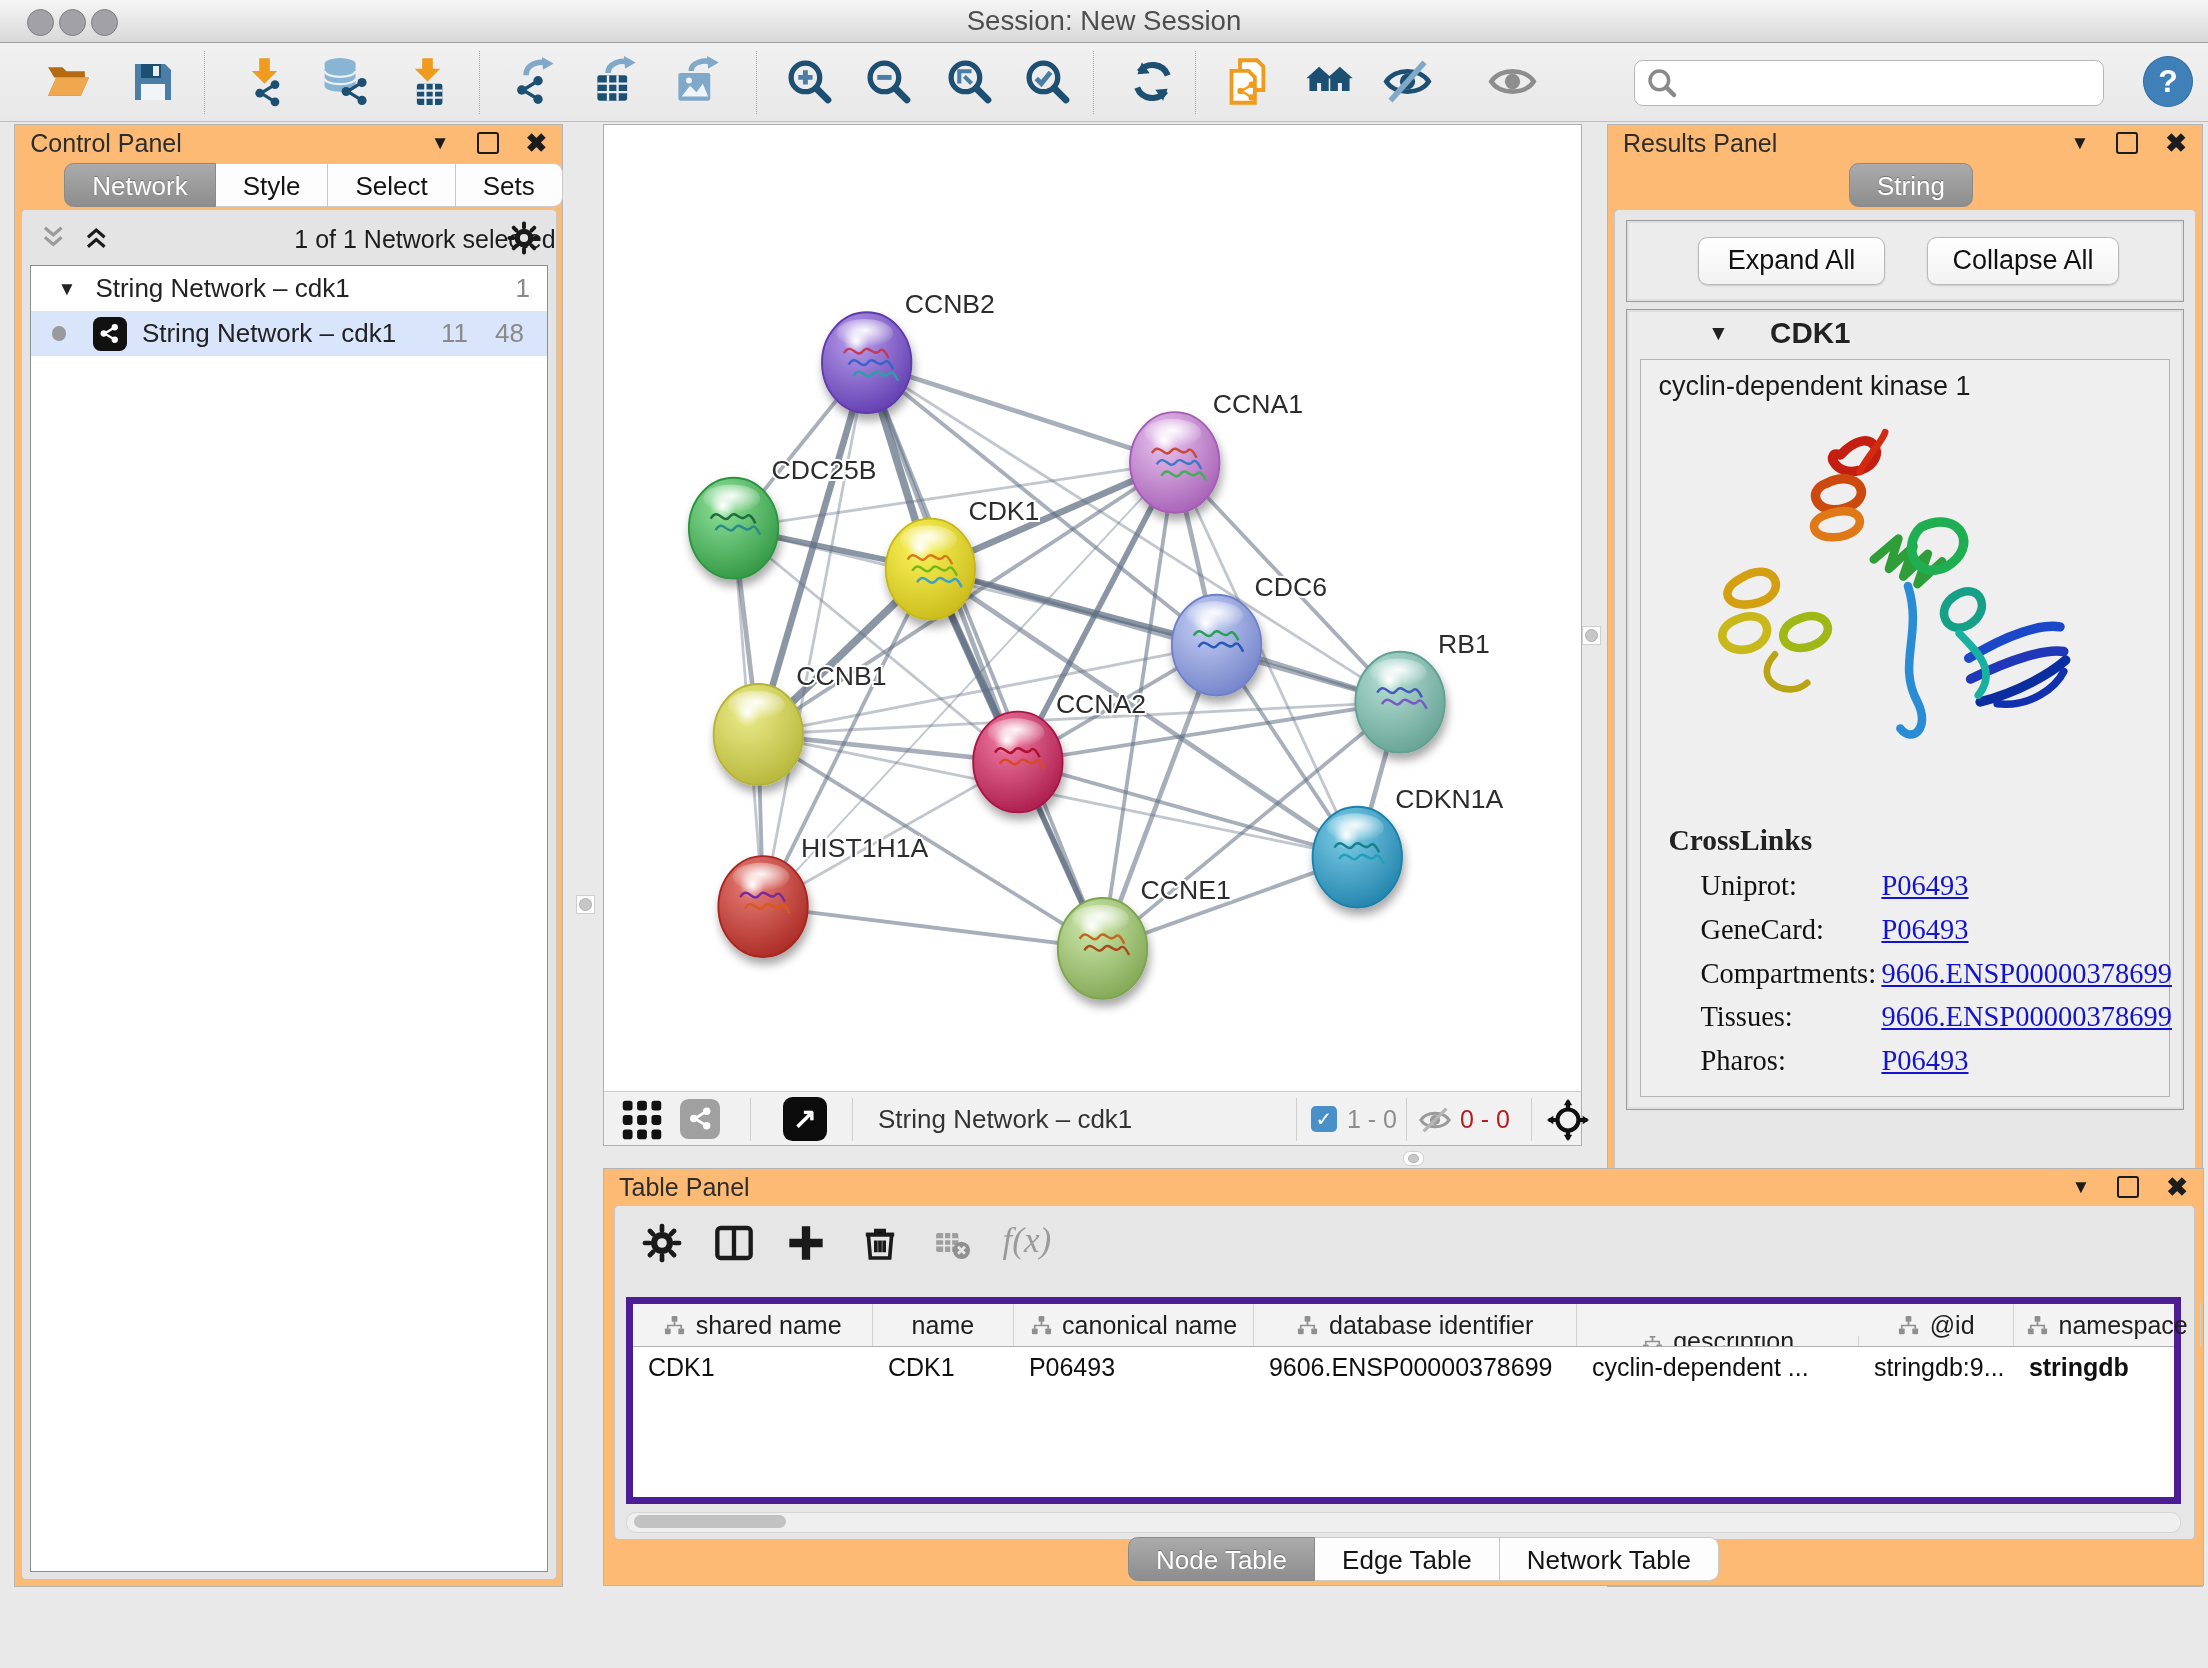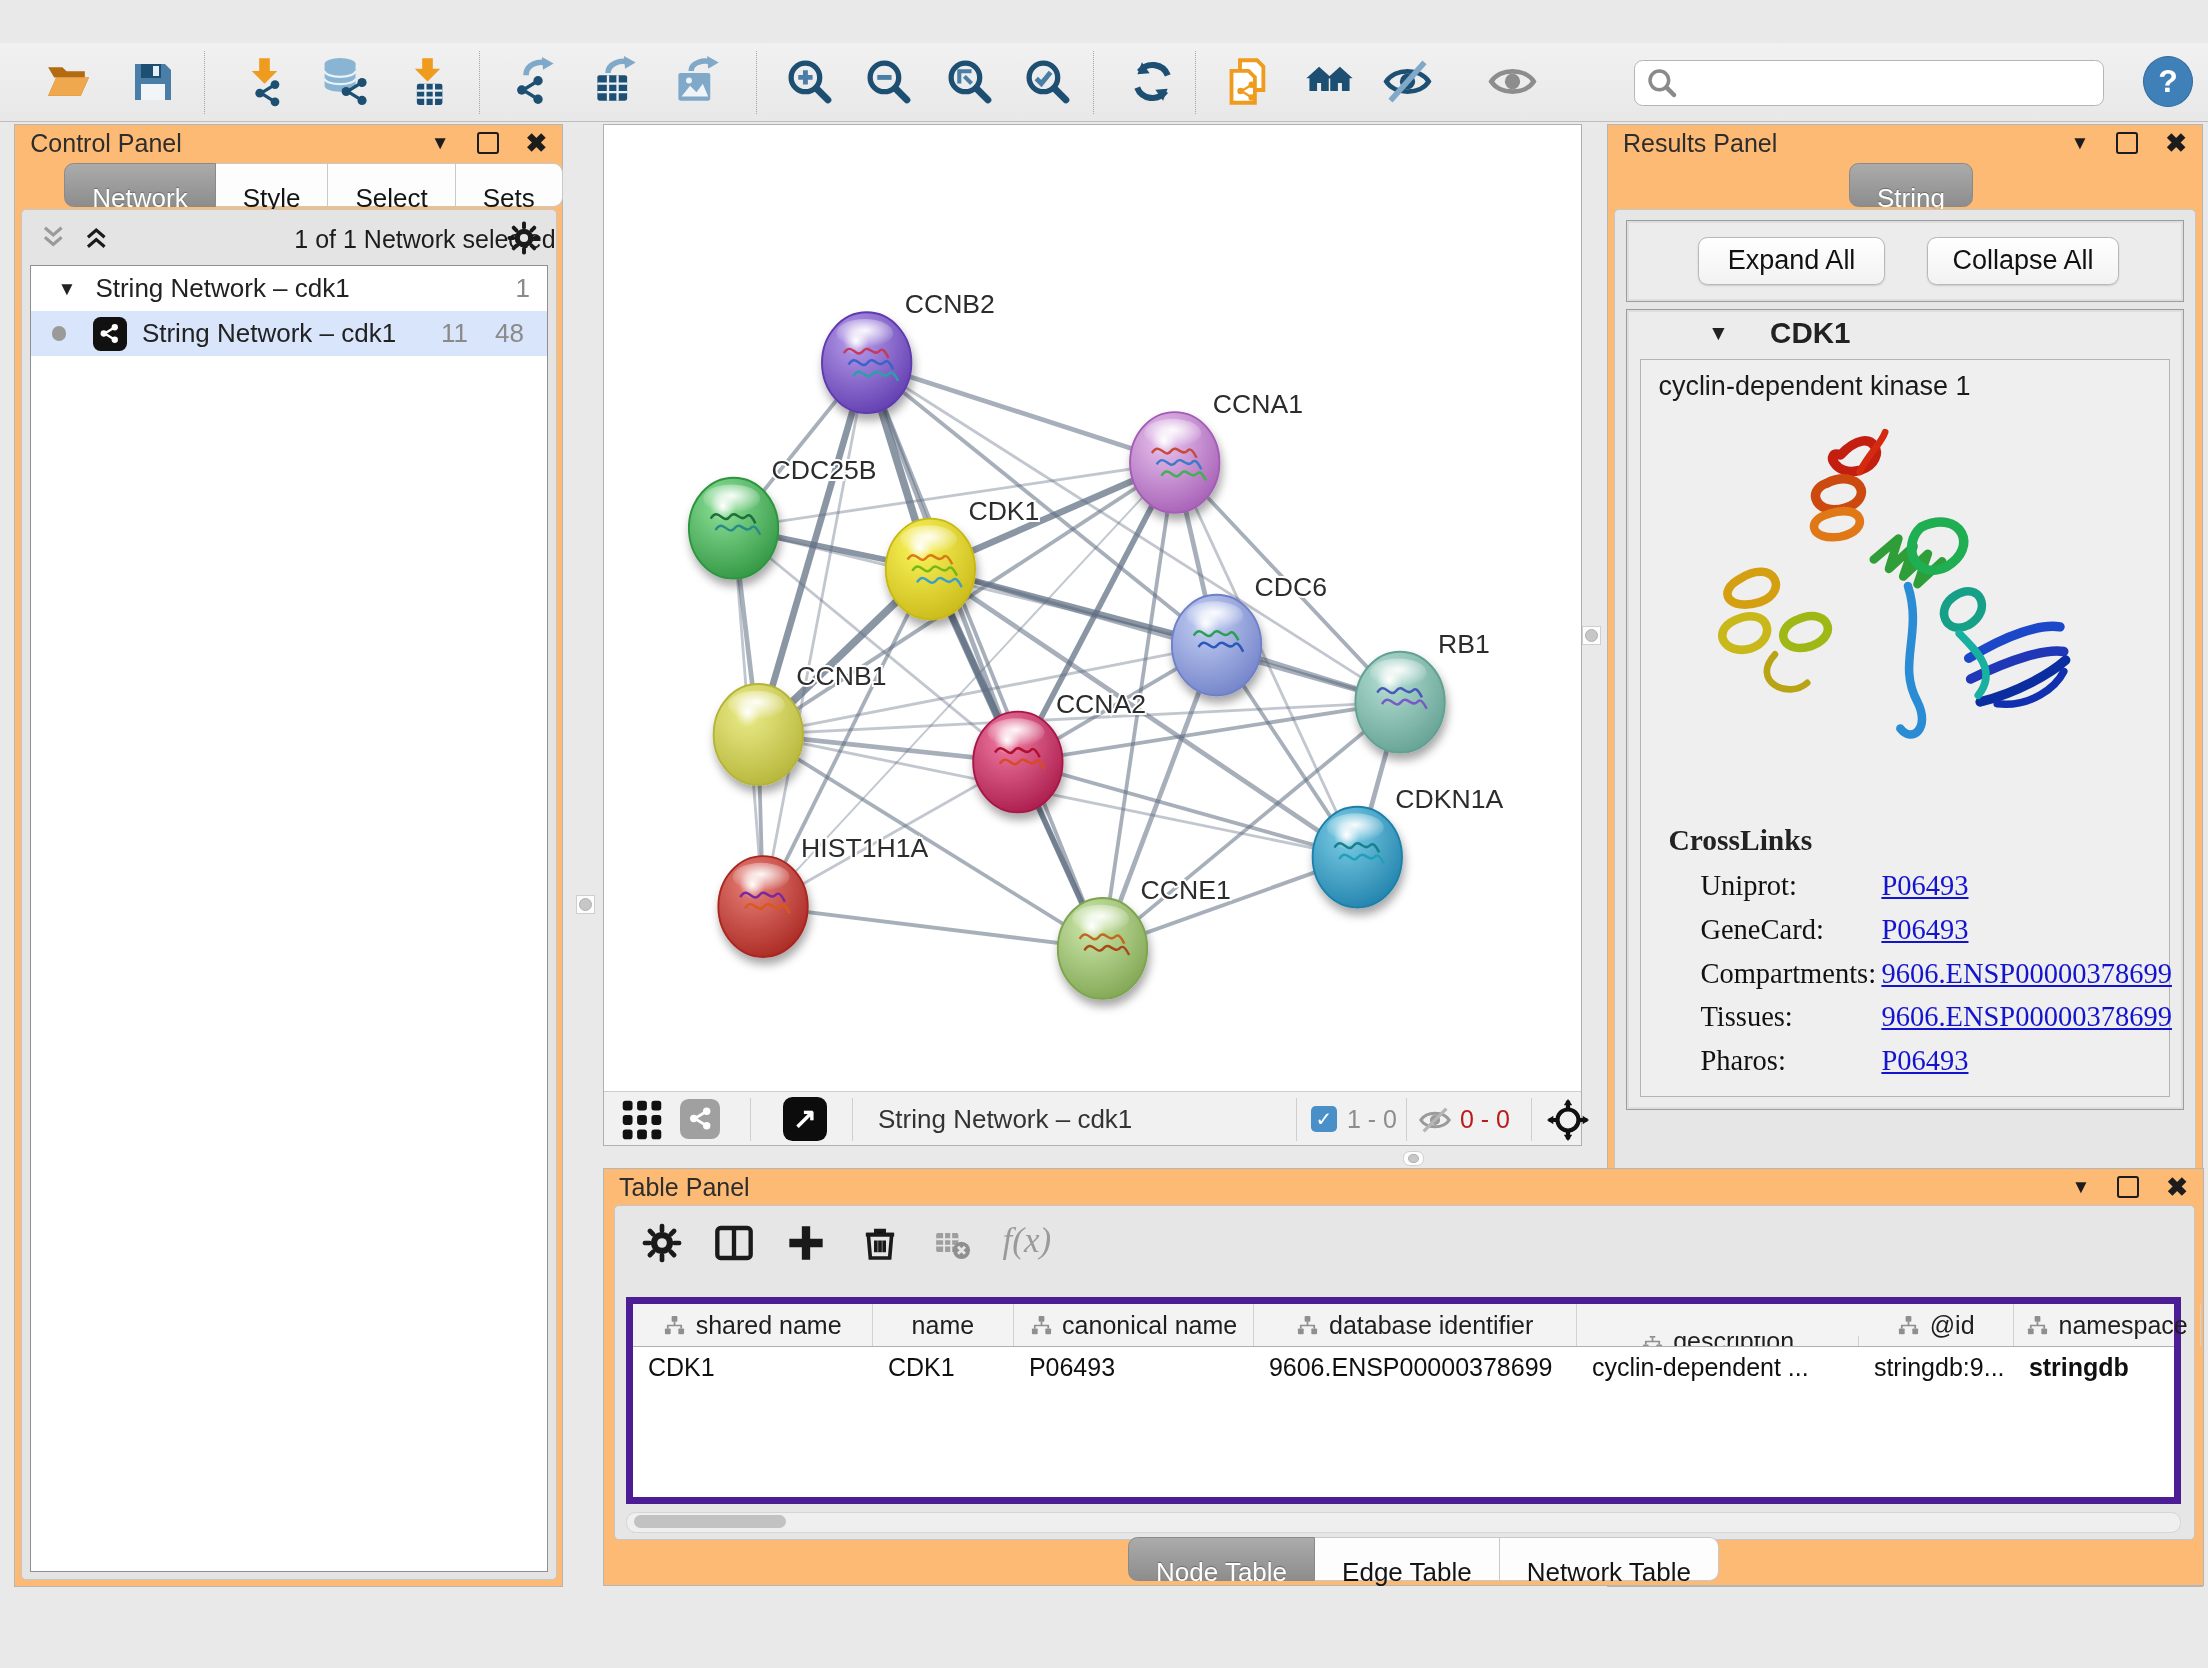--- a/index.html
+++ b/index.html
@@ -28,21 +28,21 @@
   
   .panel{position:absolute;background:#fdba74;border:1px solid #b5b5b5;box-sizing:border-box;}
   .panel-header{height:36px;display:flex;align-items:center;padding:0 15px;font-size:25px;color:#2d2d2d;}
   .win-icons{margin-left:auto;display:flex;gap:27px;align-items:center;color:#1c1c1c;}
   .wi-collapse{font-size:19px;}
   .wi-float{width:18px;height:18px;border:2.9px solid #1c1c1c;border-radius:2.9px;}
   .wi-close{font-size:26px;font-weight:bold;}
   .subpanel{position:absolute;background:#e4e4e4;border:1px solid #c6c6c6;border-radius:4.8px;box-sizing:border-box;}
   
   .seg{display:flex;}
-  .seg .tab{background:#fdfdfd;border:1px solid #c9c9c9;border-left:none;padding:12px 27px;height:44px;
+  .seg .tab{background:#fdfdfd;border:1px solid #c9c9c9;border-left:none;padding:0 27px;height:44px;
      line-height:44px;font-size:26px;color:#141414;box-sizing:border-box;text-align:right;}
   .seg .tab:first-child{border-left:1px solid #c9c9c9;border-radius:9.5px 0 0 9.5px;}
   .seg .tab:last-child{border-radius:0 9.5px 9.5px 0;}
   .seg .tab.sel{background:linear-gradient(#ababab,#8d8d8d);color:#fff;border-color:#8a8a8a;
      text-shadow:0 -1px 1px rgba(0,0,0,.3);}
   
   .tree-row{position:absolute;left:0;width:100%;height:45px;display:flex;align-items:center;font-size:26px;}
   .tree-row .num{color:#8a8a8a;}
   
   .rp-box{position:absolute;background:#ececec;border:1px solid #9c9c9c;
@@ -121,20 +121,26 @@
         <rect x="2" y="15" width="6" height="6" rx="1" fill="currentColor"></rect>
         <rect x="16" y="15" width="6" height="6" rx="1" fill="currentColor"></rect>
         <path d="M12 8v4M5 15v-3h14v3" stroke="currentColor" stroke-width="1.8" fill="none"></path>
       </symbol>
       <symbol id="sym-house" viewBox="0 0 24 24">
         <path d="M12 2.5L2.5 11h2.3v9.5h5.7v-6h3v6h5.7V11h2.3z" fill="currentColor"></path>
       </symbol>
     </defs>
   </svg>
 
+  <div id="titlebar">
+    <span class="tl" style="left:27px"></span>
+    <span class="tl" style="left:59px"></span>
+    <span class="tl" style="left:91px"></span>
+    <div id="win-title">Session: New Session</div>
+  </div>
 
   <div id="toolbar">
     <div class="tbtn" style="left:42px">
       <svg width="49" height="49" viewBox="0 0 24 24">
         <path d="M2 5h7l2 2h9v3H5z" fill="#b36a10"></path>
           <path d="M2 5v14h16l4-9H6l-4 9z" fill="#b36a10"></path>
         <path d="M6 10h16l-4 9H2z" fill="#f0a84e"></path>
       </svg>
     </div>
     <div class="tbtn" style="left:126px">

